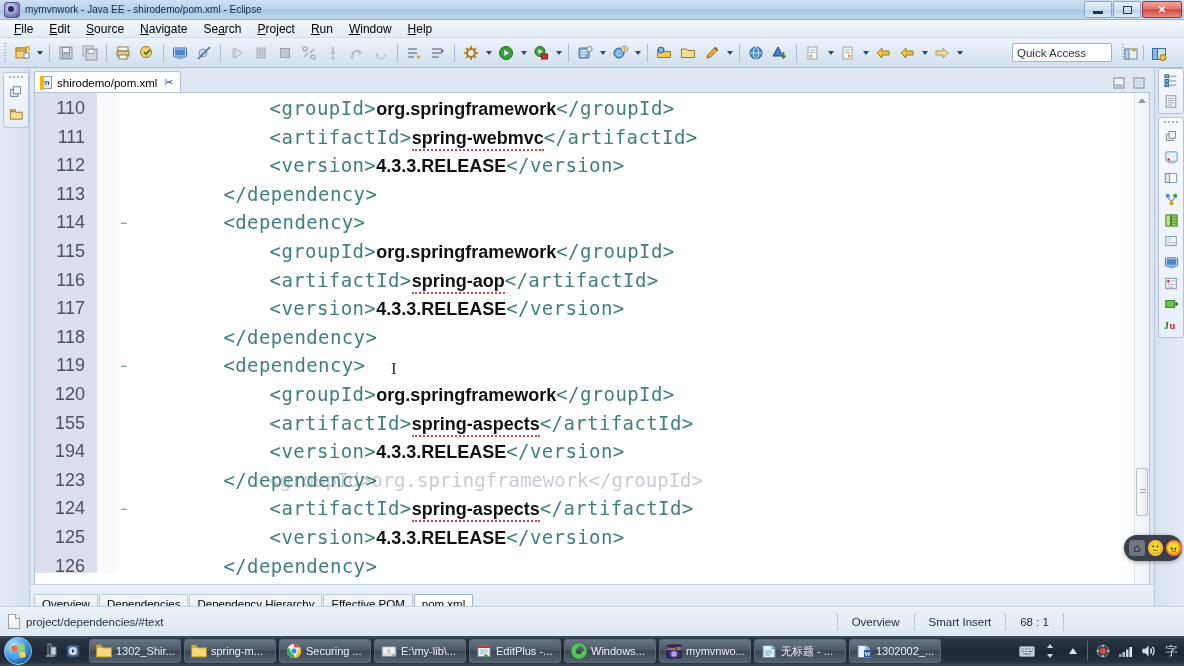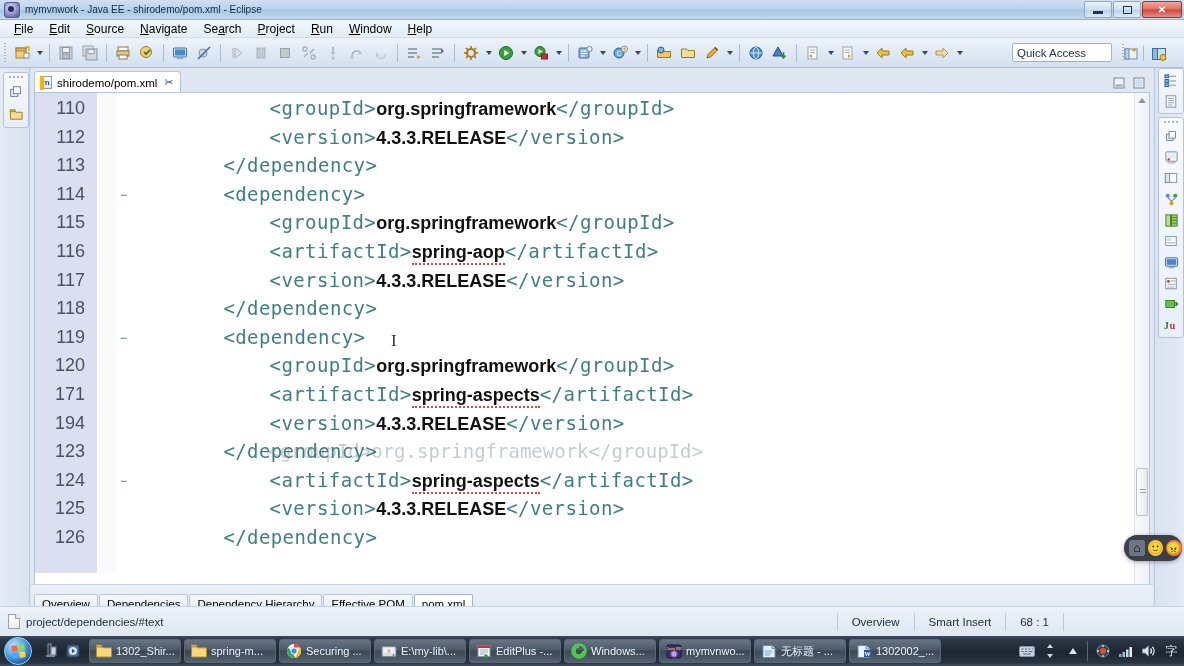--- a/index.html
+++ b/index.html
@@ -741,30 +741,31 @@
     </div>
 
     <div class="code-frame">
       <div class="code-scroll">
         <div class="gutter">
           <div class="gutter-sel"></div>
         </div>
         <div class="fold-col"></div>
         <div class="code-lines" id="code-lines">
             <div class="cline"><span class="lno">110</span><span class="ctext" style="padding-left: 138.6px;"><span class="tg">&lt;groupId&gt;</span><span class="tx">org.springframework</span><span class="tg">&lt;/groupId&gt;</span></span></div>
+            <div class="cline"><span class="lno">111</span><span class="ctext" style="padding-left: 138.6px;"><span class="tg">&lt;artifactId&gt;</span><span class="tx sq">spring-webmvc</span><span class="tg">&lt;/artifactId&gt;</span></span></div>
             <div class="cline"><span class="lno">112</span><span class="ctext" style="padding-left: 138.6px;"><span class="tg">&lt;version&gt;</span><span class="tx">4.3.3.RELEASE</span><span class="tg">&lt;/version&gt;</span></span></div>
             <div class="cline"><span class="lno">113</span><span class="ctext" style="padding-left: 92.4px;"><span class="tg">&lt;/dependency&gt;</span></span></div>
             <div class="cline"><span class="lno">114</span><span class="foldmark">−</span><span class="ctext" style="padding-left: 92.4px;"><span class="tg">&lt;dependency&gt;</span></span></div>
             <div class="cline"><span class="lno">115</span><span class="ctext" style="padding-left: 138.6px;"><span class="tg">&lt;groupId&gt;</span><span class="tx">org.springframework</span><span class="tg">&lt;/groupId&gt;</span></span></div>
             <div class="cline"><span class="lno">116</span><span class="ctext" style="padding-left: 138.6px;"><span class="tg">&lt;artifactId&gt;</span><span class="tx sq">spring-aop</span><span class="tg">&lt;/artifactId&gt;</span></span></div>
             <div class="cline"><span class="lno">117</span><span class="ctext" style="padding-left: 138.6px;"><span class="tg">&lt;version&gt;</span><span class="tx">4.3.3.RELEASE</span><span class="tg">&lt;/version&gt;</span></span></div>
             <div class="cline"><span class="lno">118</span><span class="ctext" style="padding-left: 92.4px;"><span class="tg">&lt;/dependency&gt;</span></span></div>
             <div class="cline"><span class="lno">119</span><span class="foldmark">−</span><span class="ctext" style="padding-left: 92.4px;"><span class="tg">&lt;dependency&gt;</span></span><span class="caret-i" style="left: 356.1px;">I</span></div>
             <div class="cline"><span class="lno">120</span><span class="ctext" style="padding-left: 138.6px;"><span class="tg">&lt;groupId&gt;</span><span class="tx">org.springframework</span><span class="tg">&lt;/groupId&gt;</span></span></div>
-            <div class="cline"><span class="lno">171</span><span class="ctext" style="padding-left: 138.6px;"><span class="tg">&lt;artifactId&gt;</span><span class="tx sq">spring-aspects</span><span class="tg">&lt;/artifactId&gt;</span></span></div>
+            <div class="cline"><span class="lno">155</span><span class="ctext" style="padding-left: 138.6px;"><span class="tg">&lt;artifactId&gt;</span><span class="tx sq">spring-aspects</span><span class="tg">&lt;/artifactId&gt;</span></span></div>
             <div class="cline"><span class="lno">194</span><span class="ctext" style="padding-left: 138.6px;"><span class="tg">&lt;version&gt;</span><span class="tx">4.3.3.RELEASE</span><span class="tg">&lt;/version&gt;</span></span></div>
             <div class="cline"><span class="lno">123</span><span class="ghost" style="left: 96px;">            &lt;groupId&gt;org.springframework&lt;/groupId&gt;</span><span class="ctext" style="padding-left: 92.4px;"><span class="tg">&lt;/dependency&gt;</span></span></div>
             <div class="cline"><span class="lno">124</span><span class="foldmark">−</span><span class="ctext" style="padding-left: 138.6px;"><span class="tg">&lt;artifactId&gt;</span><span class="tx sq">spring-aspects</span><span class="tg">&lt;/artifactId&gt;</span></span></div>
             <div class="cline"><span class="lno">125</span><span class="ctext" style="padding-left: 138.6px;"><span class="tg">&lt;version&gt;</span><span class="tx">4.3.3.RELEASE</span><span class="tg">&lt;/version&gt;</span></span></div>
             <div class="cline"><span class="lno">126</span><span class="ctext" style="padding-left: 92.4px;"><span class="tg">&lt;/dependency&gt;</span></span></div>
           </div>
       </div>
 
       <div class="vsb">
         <div class="vsb-up">

